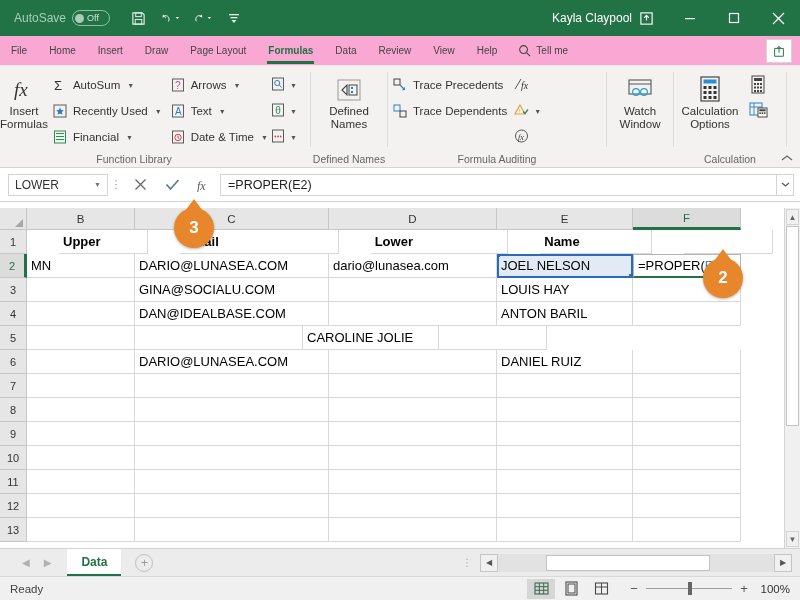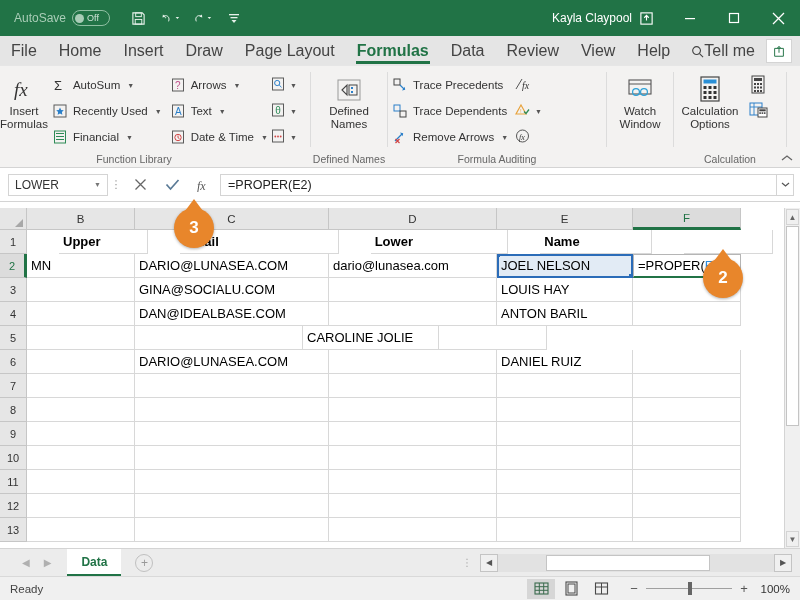--- a/index.html
+++ b/index.html
@@ -34,31 +34,31 @@
     font-size: 12.5px; color:#ffffff; pointer-events:none;
   }
   .user-name { position:absolute; right: 168px; font-size: 12px; color:#ffffff; }
   .win-icons { position:absolute; right: 0; display:flex; align-items:center; height:36px; }
   .win-btn { width: 44px; height: 36px; display:flex; align-items:center; justify-content:center; color:#fff; }
   .share-btn { width: 36px; height: 36px; display:flex; align-items:center; justify-content:center; color:#fff; margin-right:4px; }
 
   
   .tabbar {
     position:absolute; top:36px; left:0; width:800px; height:30px;
-    background:#e5e5e5; display:flex; align-items:center; font-size:16px;
+    background:#f9a8d4; display:flex; align-items:center; font-size:10px;
     color:#444444; border-bottom: 1px solid #e6e6e6;
   }
   .tab { padding: 0 11px; height:30px; line-height:30px; white-space:nowrap; }
   .tab.file { color:#444; }
   .tab.active { color:#217346; font-weight:bold; position:relative; }
   .tab.active::after {
     content:""; position:absolute; left:10px; right:10px; bottom:2px;
     height:2.5px; background:#217346;
   }
-  .tellme { display:flex; align-items:center; padding:0 10px; color:#444; }
+  .tellme { display:flex; align-items:center; gap:5px; padding:0 10px; color:#444; }
   .tellme-icon { width:13px; height:13px; }
   .share-tab {
     position:absolute; right:8px; top:3px; width:26px; height:24px;
     border:1px solid #d4d4d4; display:flex; align-items:center; justify-content:center;
     background:#fff;
   }
 
   
   .ribbon {
     position:absolute; top:66px; left:0; width:800px; height:102px;
@@ -473,31 +473,20 @@
             <span>Trace Precedents</span>
           </div>
           <div class="smallbtn">
             <span class="ico">
                 <svg width="14" height="14" viewBox="0 0 14 14">
                   <rect x="1" y="1" width="6" height="6" fill="none" stroke="#2a7fc9" stroke-width="1"></rect>
                   <rect x="7" y="7" width="6" height="6" fill="none" stroke="#444" stroke-width="1"></rect>
                 </svg>
               </span>
             <span>Trace Dependents</span>
-          </div>
-          <div class="smallbtn">
-            <span class="ico">
-                <svg width="14" height="14" viewBox="0 0 14 14">
-                  <path d="M2 11L9 4" stroke="#2a7fc9" stroke-width="1.2"></path>
-                  <path d="M7 2.6l3.2.6-.6 3z" fill="#2a7fc9"></path>
-                  <path d="M2.5 9l4 4M6.5 9l-4 4" stroke="#d04545" stroke-width="1.2"></path>
-                </svg>
-              </span>
-            <span>Remove Arrows</span>
-            <span class="caret">▼</span>
           </div>
         </div>
         <div class="iconcol">
           <div class="iconrow">
             <span class="ico"><svg width="16" height="14" viewBox="0 0 16 14">
                   <path d="M1 12L7 2" stroke="#555" stroke-width="1"></path>
                   <text x="7" y="12" font-size="10" font-style="italic" font-family="Liberation Serif, serif" fill="#333">fx</text>
                 </svg></span>
           </div>
           <div class="iconrow">

